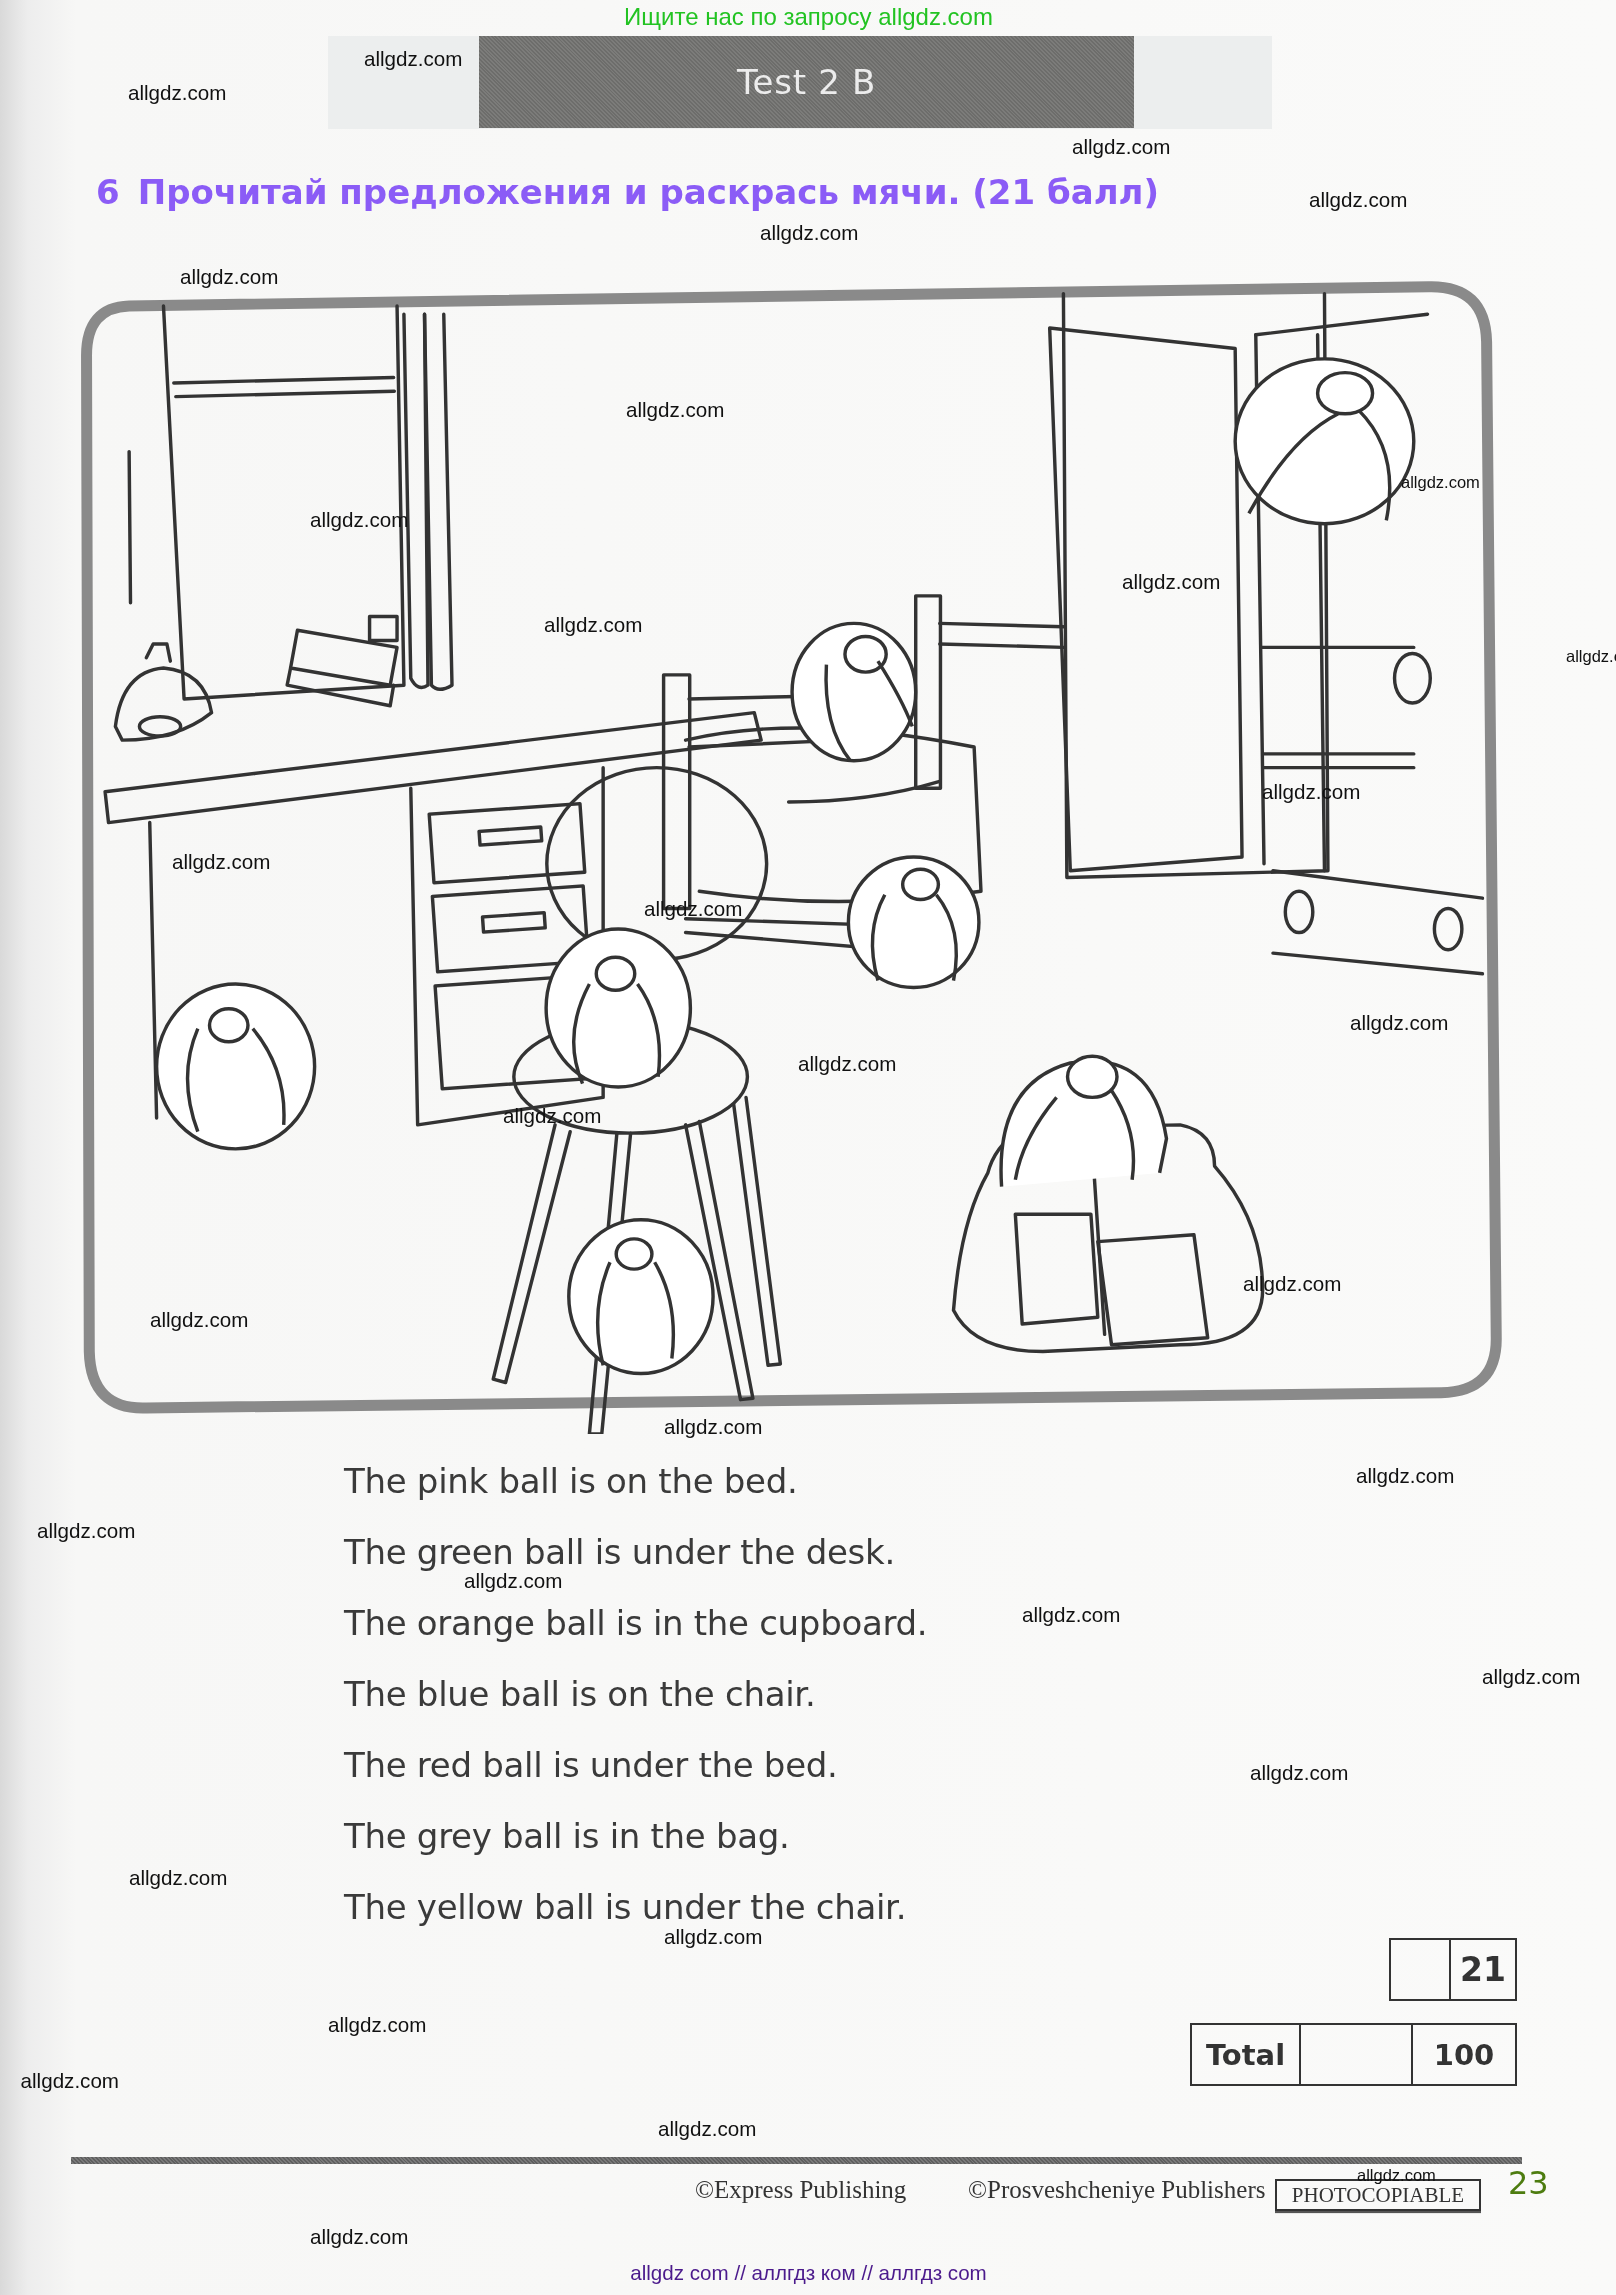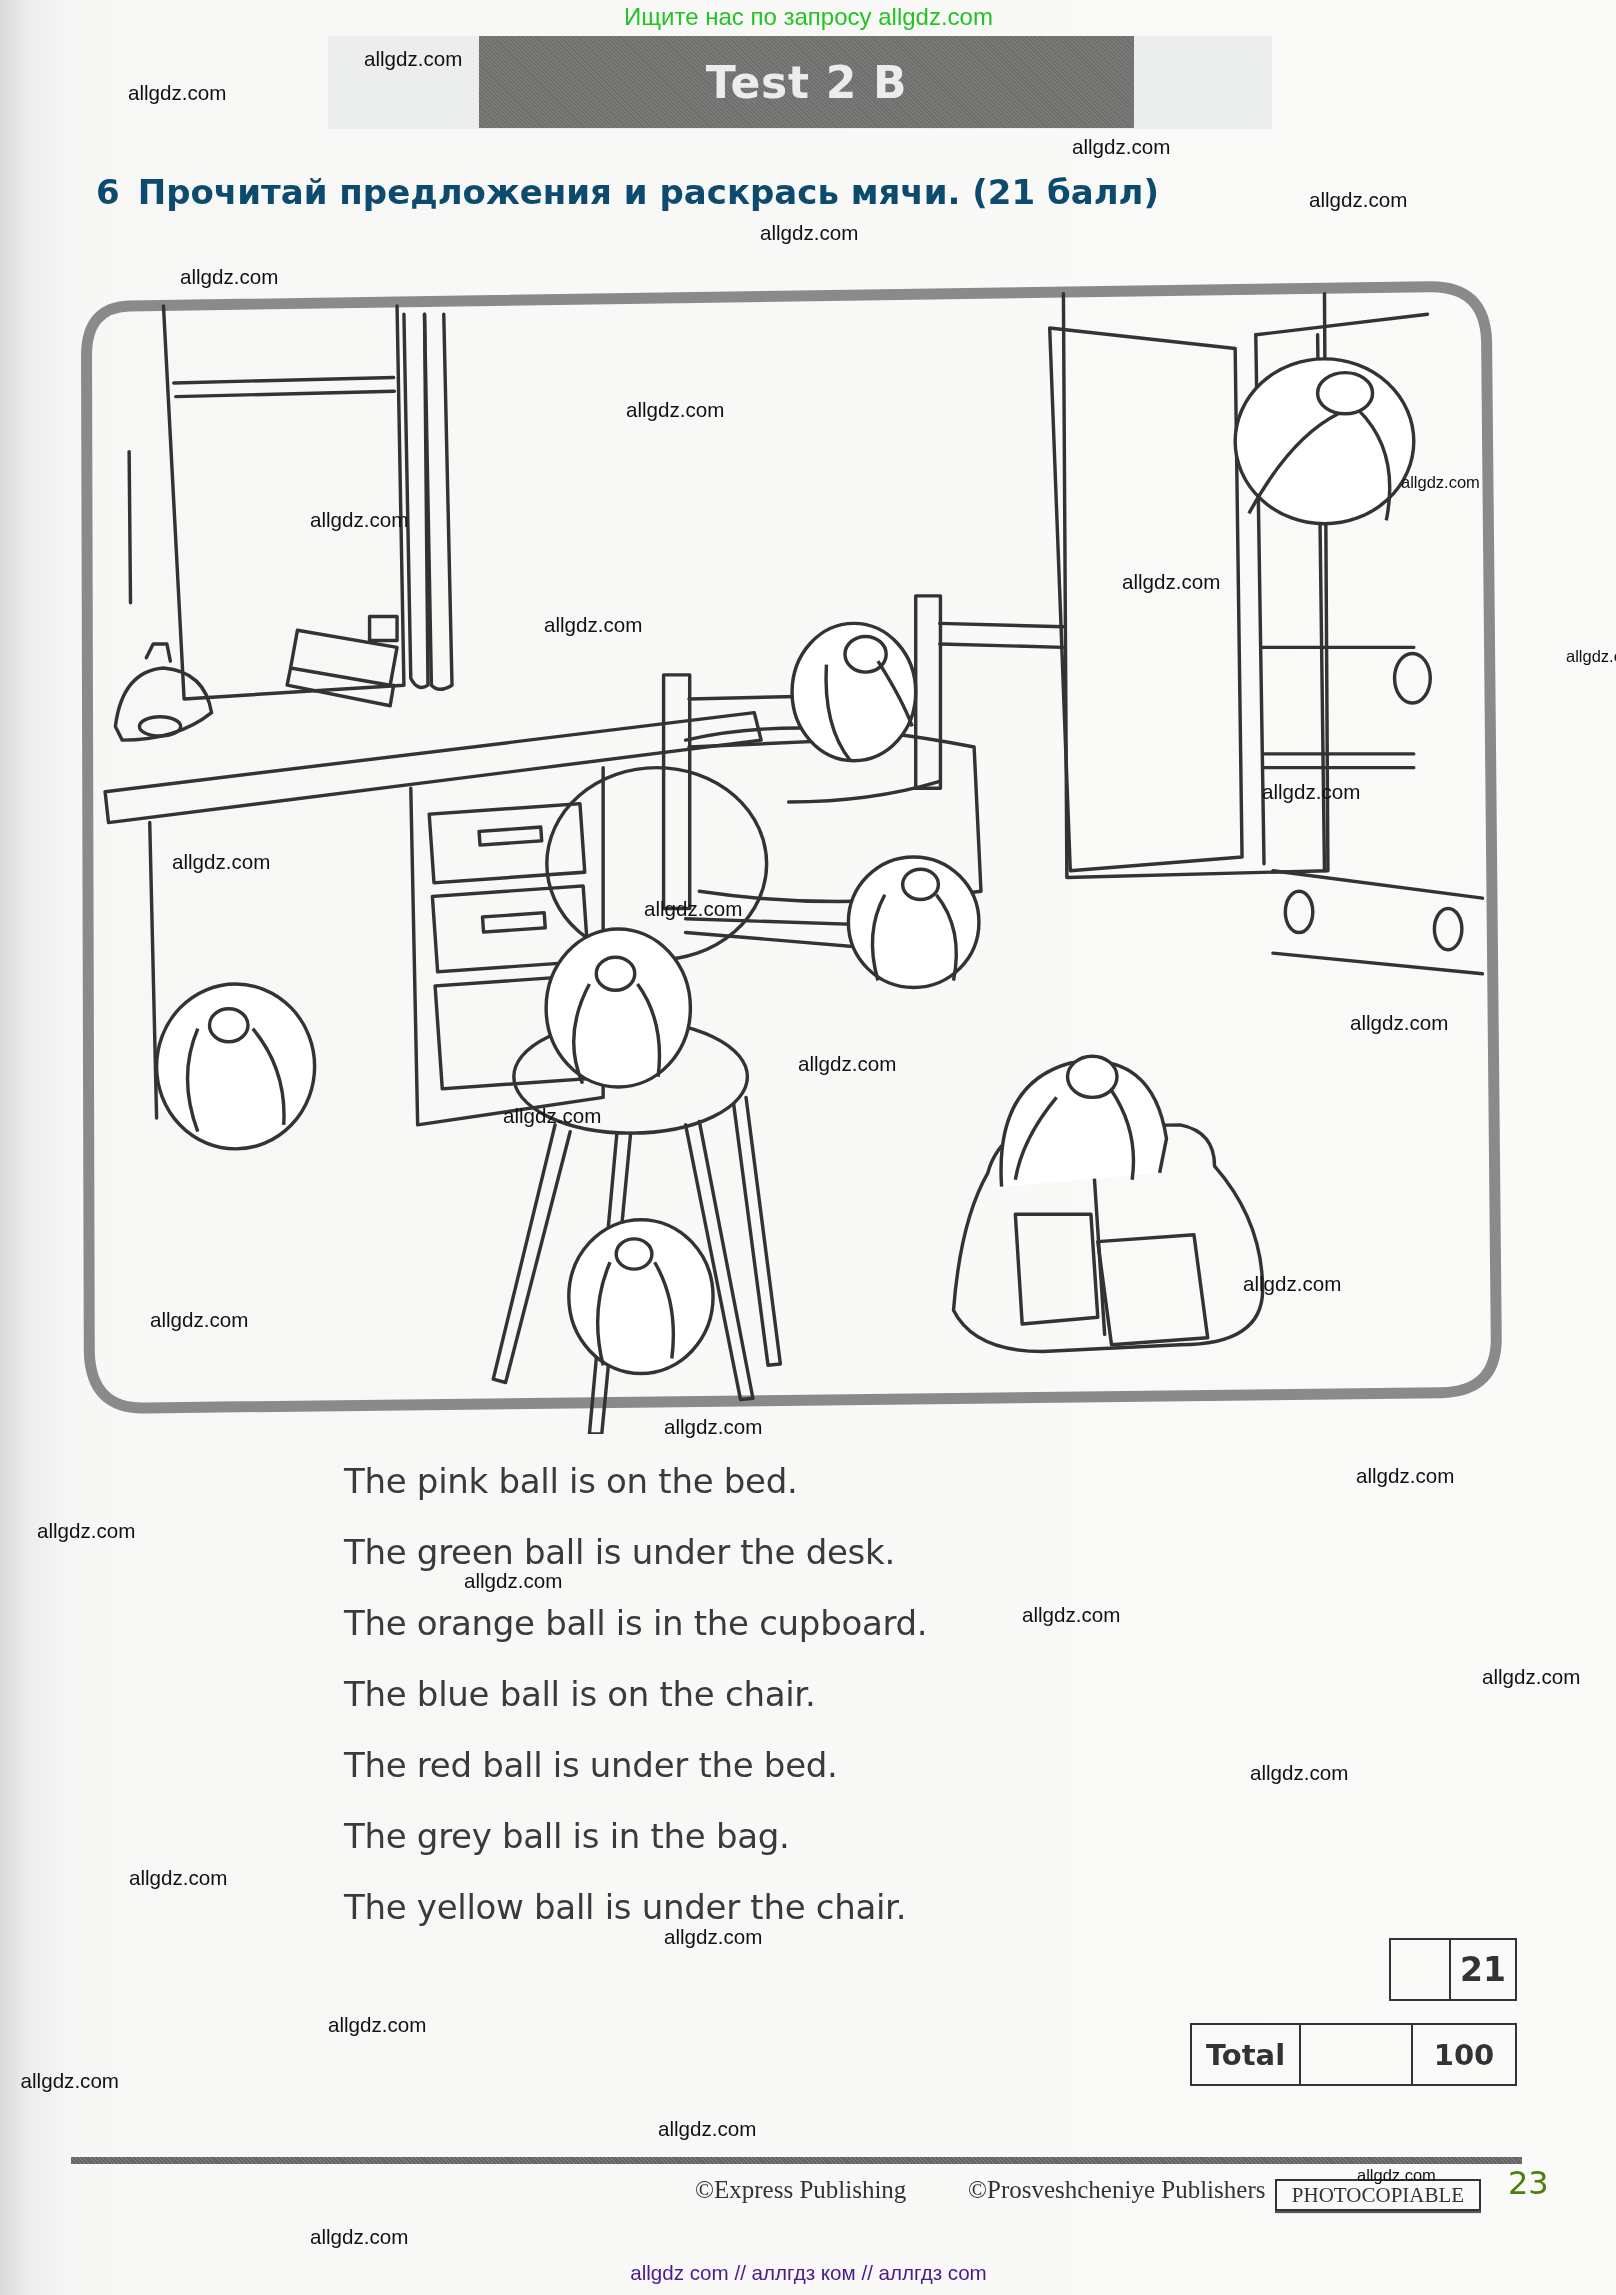--- a/index.html
+++ b/index.html
@@ -16,24 +16,24 @@
   .bottom-banner {
     left: 0; top: 2261px; width: 1617px; text-align: center;
     font-family: "Liberation Sans", sans-serif; font-size: 20.6px; color: #4b1a8c;
   }
   .header-light { left: 328px; top: 36px; width: 944px; height: 93px; background: #eceeee; }
   .header-dark {
     left: 479px; top: 36px; width: 655px; height: 92px;
     background: repeating-linear-gradient(45deg, #6d6d6b 0 1.4px, #7c7c7a 1.4px 2.7px);
     display: flex; align-items: center; justify-content: center;
   }
-  .header-dark span { color: #ececec; font-family: "DejaVu Sans", sans-serif; font-weight: bold; font-size: 44px; letter-spacing: 0.7px; }
+  .header-dark span { color: #ececec; font-family: "DejaVu Sans", sans-serif; font-weight: normal; font-size: 34px; letter-spacing: 0.7px; }
   .instruction {
     left: 96px; top: 172px; font-family: "DejaVu Sans", sans-serif; font-weight: bold;
-    font-size: 34px; color: #0c4a6e; white-space: nowrap;
+    font-size: 34px; color: #8b5cf6; white-space: nowrap;
   }
   .instruction .num { margin-right: 18px; }
   .frame { left: 81px; top: 273px; width: 1429px; height: 1161px; }
   .sentences { left: 317px; top: 1446px; margin-left: 27px; }
   .sentence {
     font-family: "DejaVu Sans", sans-serif; font-size: 34px; color: #3a3a3a;
     height: 71px; line-height: 71px; white-space: nowrap; letter-spacing: -0.3px;
   }
   .score-box {
     left: 1389px; top: 1938px; width: 128px; height: 63px; border: 2.7px solid #333;

